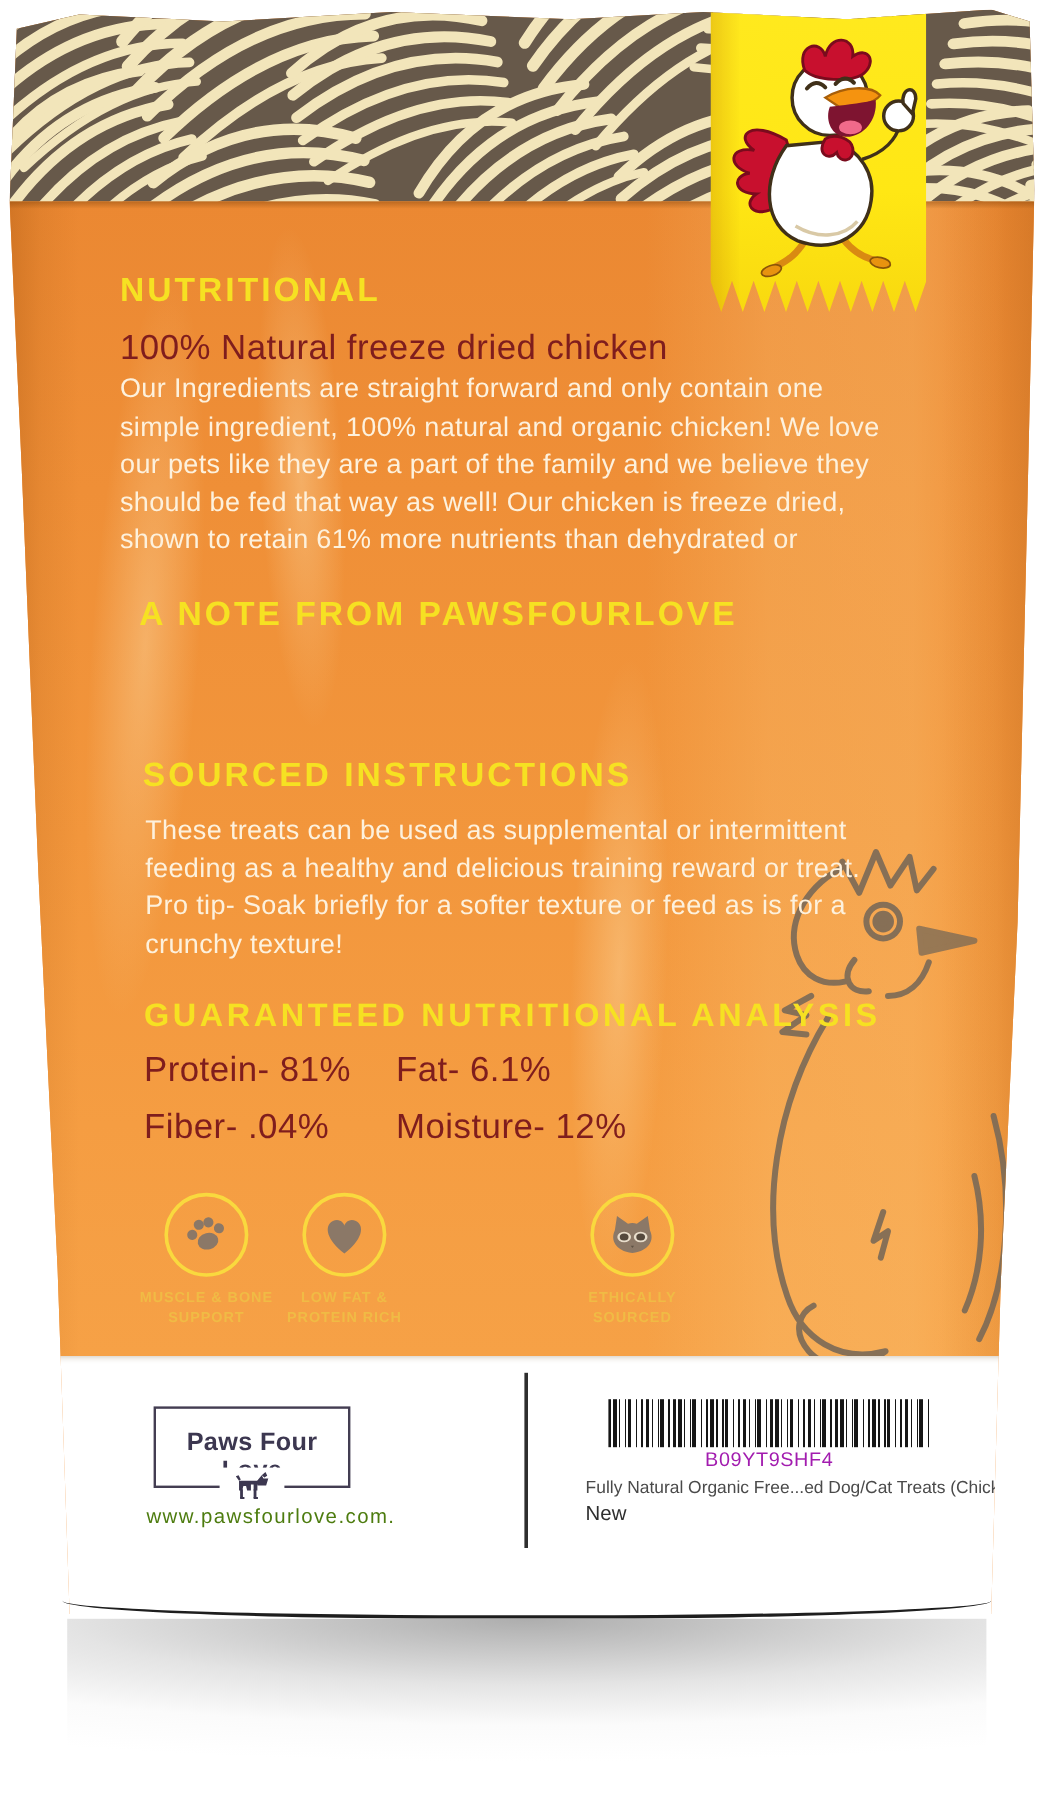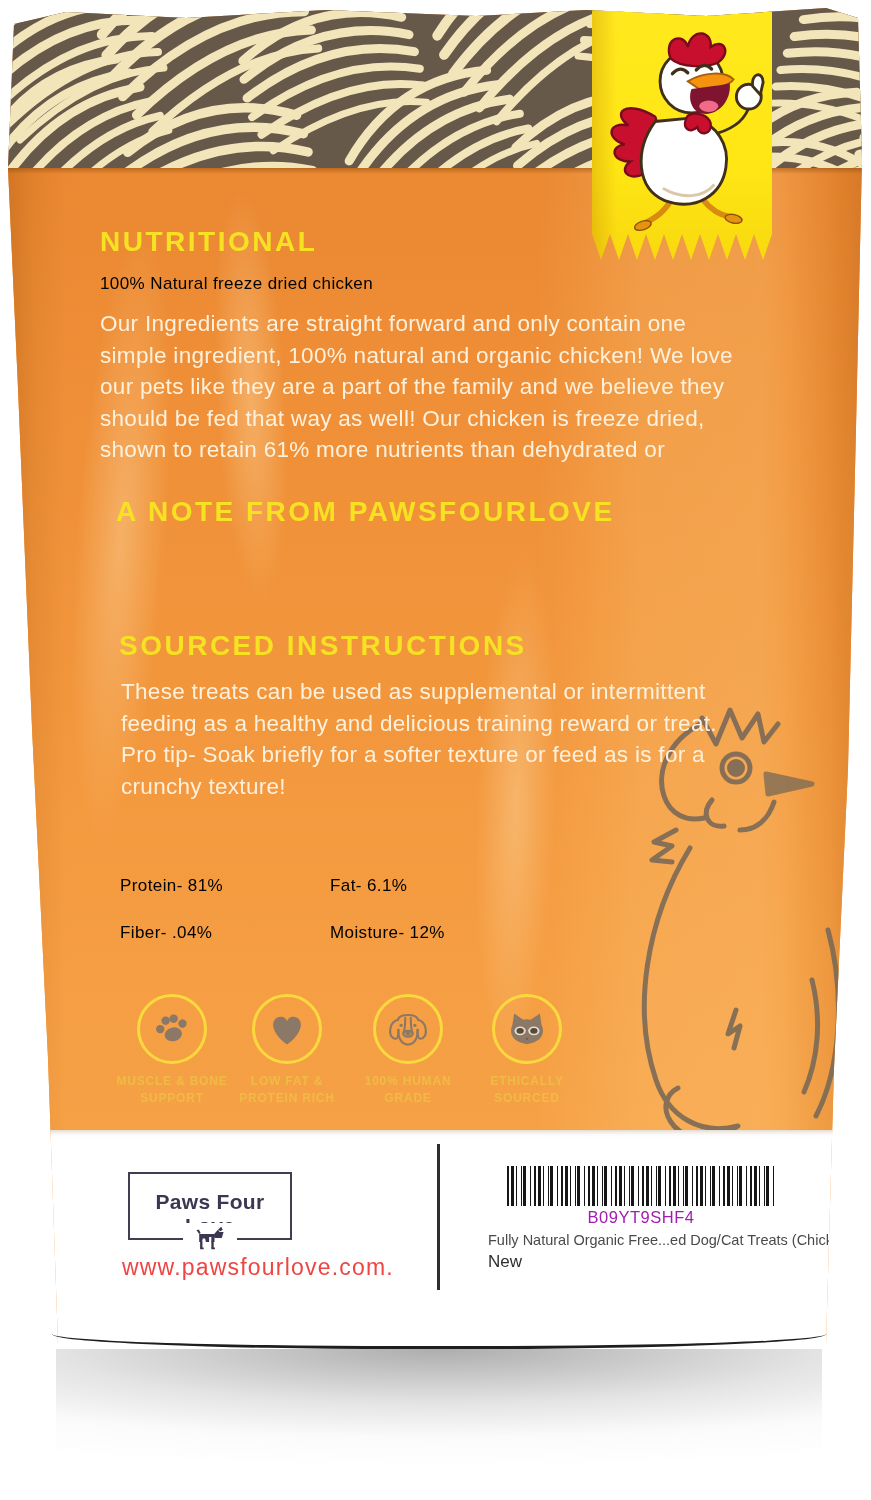--- a/index.html
+++ b/index.html
@@ -30,35 +30,35 @@
                  linear-gradient(90deg,rgba(180,110,0,.25),rgba(0,0,0,0) 14%);
       background-blend-mode:multiply;
       clip-path:polygon(0 0,180px 0,180px 226px,171px 252px,162px 226px,153px 252px,144px 226px,135px 252px,
       126px 226px,117px 252px,108px 226px,99px 252px,90px 226px,81px 252px,72px 226px,63px 252px,
       54px 226px,45px 252px,36px 226px,27px 252px,18px 226px,9px 252px,0 226px);}
   .ribbon svg{position:absolute;left:4px;top:18px;}
   
   .chicken-art{position:absolute;left:610px;top:512px;width:255px;height:465px;opacity:.9;}
   
   .h{position:absolute;color:#f6e122;font-weight:bold;letter-spacing:2.5px;}
-  .t{position:absolute;color:#000000;font-size:17px;letter-spacing:.4px;font-weight:400;}
+  .t{position:absolute;color:#7f1d1d;font-size:29px;letter-spacing:.4px;font-weight:400;}
   .p{position:absolute;color:#fdf1dd;font-size:22.5px;line-height:31.5px;letter-spacing:.3px;}
   
   .benefit{position:absolute;width:132px;text-align:center;}
   .ring{width:64px;height:64px;border:3px solid #f9d93e;border-radius:50%;margin:0 auto;
         display:flex;align-items:center;justify-content:center;}
   .blabel{margin-top:9px;color:#f0bb45;font-size:12px;font-weight:bold;letter-spacing:.8px;line-height:17px;}
   
   .strip{position:absolute;left:0;top:1122px;width:858px;height:215px;background:#fff;
          box-shadow:inset 0 4px 6px -4px rgba(120,90,50,.45);}
   .logo-box{position:absolute;left:122px;top:42px;width:160px;height:64px;border:2.5px solid #433d52;}
   .brand{position:absolute;left:0;top:16px;width:100%;text-align:center;color:#3c3750;
          font-size:21px;font-weight:bold;letter-spacing:.3px;}
   .logo-dog{position:absolute;left:50%;bottom:-14px;transform:translateX(-50%);background:#fff;padding:0 9px;line-height:0;}
-  .website{position:absolute;left:116px;top:124px;color:#ef4444;font-size:23px;letter-spacing:1.2px;}
+  .website{position:absolute;left:116px;top:124px;color:#4d7c0f;font-size:17px;letter-spacing:1.2px;}
   .divider{position:absolute;left:431px;top:14px;width:2.5px;height:146px;background:#2e2e2e;}
   .barcode{position:absolute;left:501px;top:36px;width:268px;height:40px;background:
      repeating-linear-gradient(90deg,#161616 0 2px,#fff 2px 4px,#161616 4px 7px,#fff 7px 9px,#161616 9px 10px,
      #fff 10px 14px,#161616 14px 15px,#fff 15px 16px,#161616 16px 19px,#fff 19px 23px,#161616 23px 24px,#fff 24px 27px);}
   .barcode-num{position:absolute;left:501px;top:78px;width:268px;text-align:center;color:#a21caf;font-size:16.5px;letter-spacing:.5px;}
   .prod-title{position:absolute;left:482px;top:102px;color:#4a4a4a;font-size:14.5px;}
   .prod-cond{position:absolute;left:482px;top:122px;color:#2f2f2f;font-size:17px;}
   
   .bottom-line{position:absolute;left:52px;top:1331px;width:774px;height:15px;
        border-bottom:3px solid #1e1e1e;border-radius:0 0 45% 45%/0 0 15px 15px;}
@@ -171,20 +171,21 @@
     <div class="h" style="left:110px;top:488px;font-size:28px;">A NOTE FROM PAWSFOURLOVE</div>
 
     <div class="h" style="left:113px;top:622px;font-size:28px;">SOURCED INSTRUCTIONS</div>
     <div class="p" style="left:115px;top:668px;">
       <div>These treats can be used as supplemental or intermittent</div>
       <div>feeding as a healthy and delicious training reward or treat.</div>
       <div>Pro tip- Soak briefly for a softer texture or feed as is for a</div>
       <div>crunchy texture!</div>
     </div>
 
+    <div class="h" style="left:114px;top:823px;font-size:27px;letter-spacing:3px;">GUARANTEED NUTRITIONAL ANALYSIS</div>
     <div class="t" style="left:114px;top:868px;">Protein- 81%</div>
     <div class="t" style="left:324px;top:868px;">Fat- 6.1%</div>
     <div class="t" style="left:114px;top:915px;">Fiber- .04%</div>
     <div class="t" style="left:324px;top:915px;">Moisture- 12%</div>
 
 
     <div class="benefit" style="left:100px;top:986px;">
       <div class="ring">
         <svg viewBox="0 0 48 48" width="44" height="44">
           <g fill="#8b7867" transform="rotate(-14 24 24)">
@@ -207,41 +208,20 @@
         <svg viewBox="0 0 48 48" width="44" height="44">
           <path d="M24,41 C8,29 5,16 13.5,11.5 C19.5,8.5 24,13.5 24,16 C24,13.5 28.5,8.5 34.5,11.5 C43,16 40,29 24,41 Z" fill="#8b7867"></path>
         </svg>
       </div>
       <div class="blabel">
         <div>LOW FAT &amp;</div>
         <div>PROTEIN RICH</div>
       </div>
     </div>
 
-    <div class="benefit" style="left:336px;top:986px;">
-      <div class="ring">
-        <svg viewBox="0 0 48 48" width="44" height="44">
-          <g stroke="#8b7867" stroke-width="2.3" fill="none" stroke-linecap="round" stroke-linejoin="round">
-            <path d="M13,14 C15,7 33,7 35,14"></path>
-            <path d="M13,14 C4,16 2,30 8,34 C12,36.5 14.5,32 13.5,25"></path>
-            <path d="M35,14 C44,16 46,30 40,34 C36,36.5 33.5,32 34.5,25"></path>
-            <path d="M13.5,25 C13,35 18,41 24,41 C30,41 35,35 34.5,25"></path>
-            <path d="M21,12 C21,22 20,26 19,29 M27,12 C27,22 28,26 29,29"></path>
-            <path d="M19,29 C19,25 29,25 29,29 C29,33.5 19,33.5 19,29 Z"></path>
-          </g>
-          <circle cx="16.5" cy="20" r="1.8" fill="#8b7867"></circle>
-          <circle cx="31.5" cy="20" r="1.8" fill="#8b7867"></circle>
-          <ellipse cx="24" cy="29" rx="2.8" ry="2.2" fill="#8b7867"></ellipse>
-        </svg>
-      </div>
-      <div class="blabel">
-        <div>100% HUMAN</div>
-        <div>GRADE</div>
-      </div>
-    </div>
 
     <div class="benefit" style="left:455px;top:986px;">
       <div class="ring">
         <svg viewBox="0 0 48 48" width="44" height="44">
           <path d="M8,20 L10,7 L20,14 C22.5,13 25.5,13 28,14 L38,7 L40,20 C44,28 40,38.5 24,40.5 C8,38.5 4,28 8,20 Z" fill="#8b7867"></path>
           <ellipse cx="16.5" cy="26" rx="6.2" ry="4.8" fill="#e8ddcb"></ellipse>
           <ellipse cx="31.5" cy="26" rx="6.2" ry="4.8" fill="#e8ddcb"></ellipse>
           <ellipse cx="16.5" cy="26" rx="4" ry="3.2" fill="#55493d"></ellipse>
           <ellipse cx="31.5" cy="26" rx="4" ry="3.2" fill="#55493d"></ellipse>
           <path d="M22.5,34 h3 l-1.5,2 Z" fill="#5f5244"></path>

